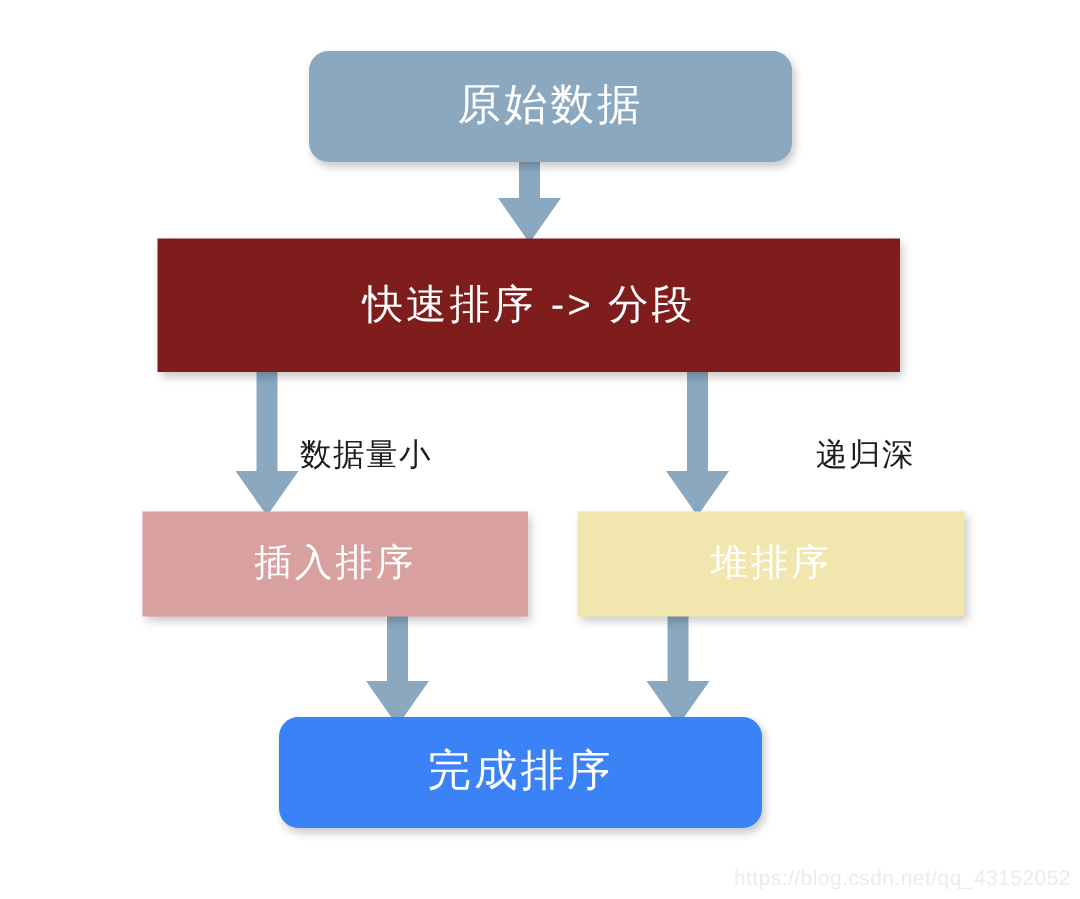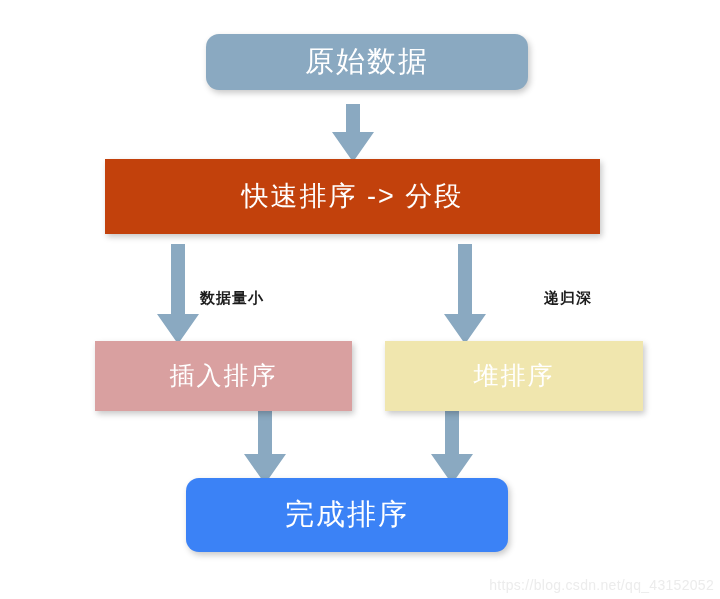--- a/index.html
+++ b/index.html
@@ -38,33 +38,33 @@
     display: block;
     line-height: 1.1;
     white-space: nowrap;
   }
 
   
   #node-raw-data {
     left: 206px;
     top: 34px;
     width: 322px;
-    height: 56px;
+    height: 74px;
     background: #8aa9c1;
     border-radius: 13px;
     font-size: 29px;
   }
 
   
   #node-quick-sort {
     left: 105px;
     top: 159px;
     width: 495px;
-    height: 75px;
-    background: #c2410c;
+    height: 89px;
+    background: #7f1d1d;
     border-radius: 0;
     font-size: 27px;
   }
 
   
   #node-insertion-sort {
     left: 95px;
     top: 341px;
     width: 257px;
     height: 70px;
@@ -102,22 +102,22 @@
   }
   .arrow svg {
     display: block;
     overflow: visible;
   }
 
   
   .edge-label {
     position: absolute;
     color: #1c1c1c;
-    font-size: 15px;
-    font-weight: bold;
+    font-size: 21px;
+    font-weight: normal;
     letter-spacing: 1px;
     white-space: nowrap;
     z-index: 3;
   }
   #edge-label-small-data {
     left: 200px;
     top: 289px;
   }
   #edge-label-deep-recursion {
     left: 544px;

